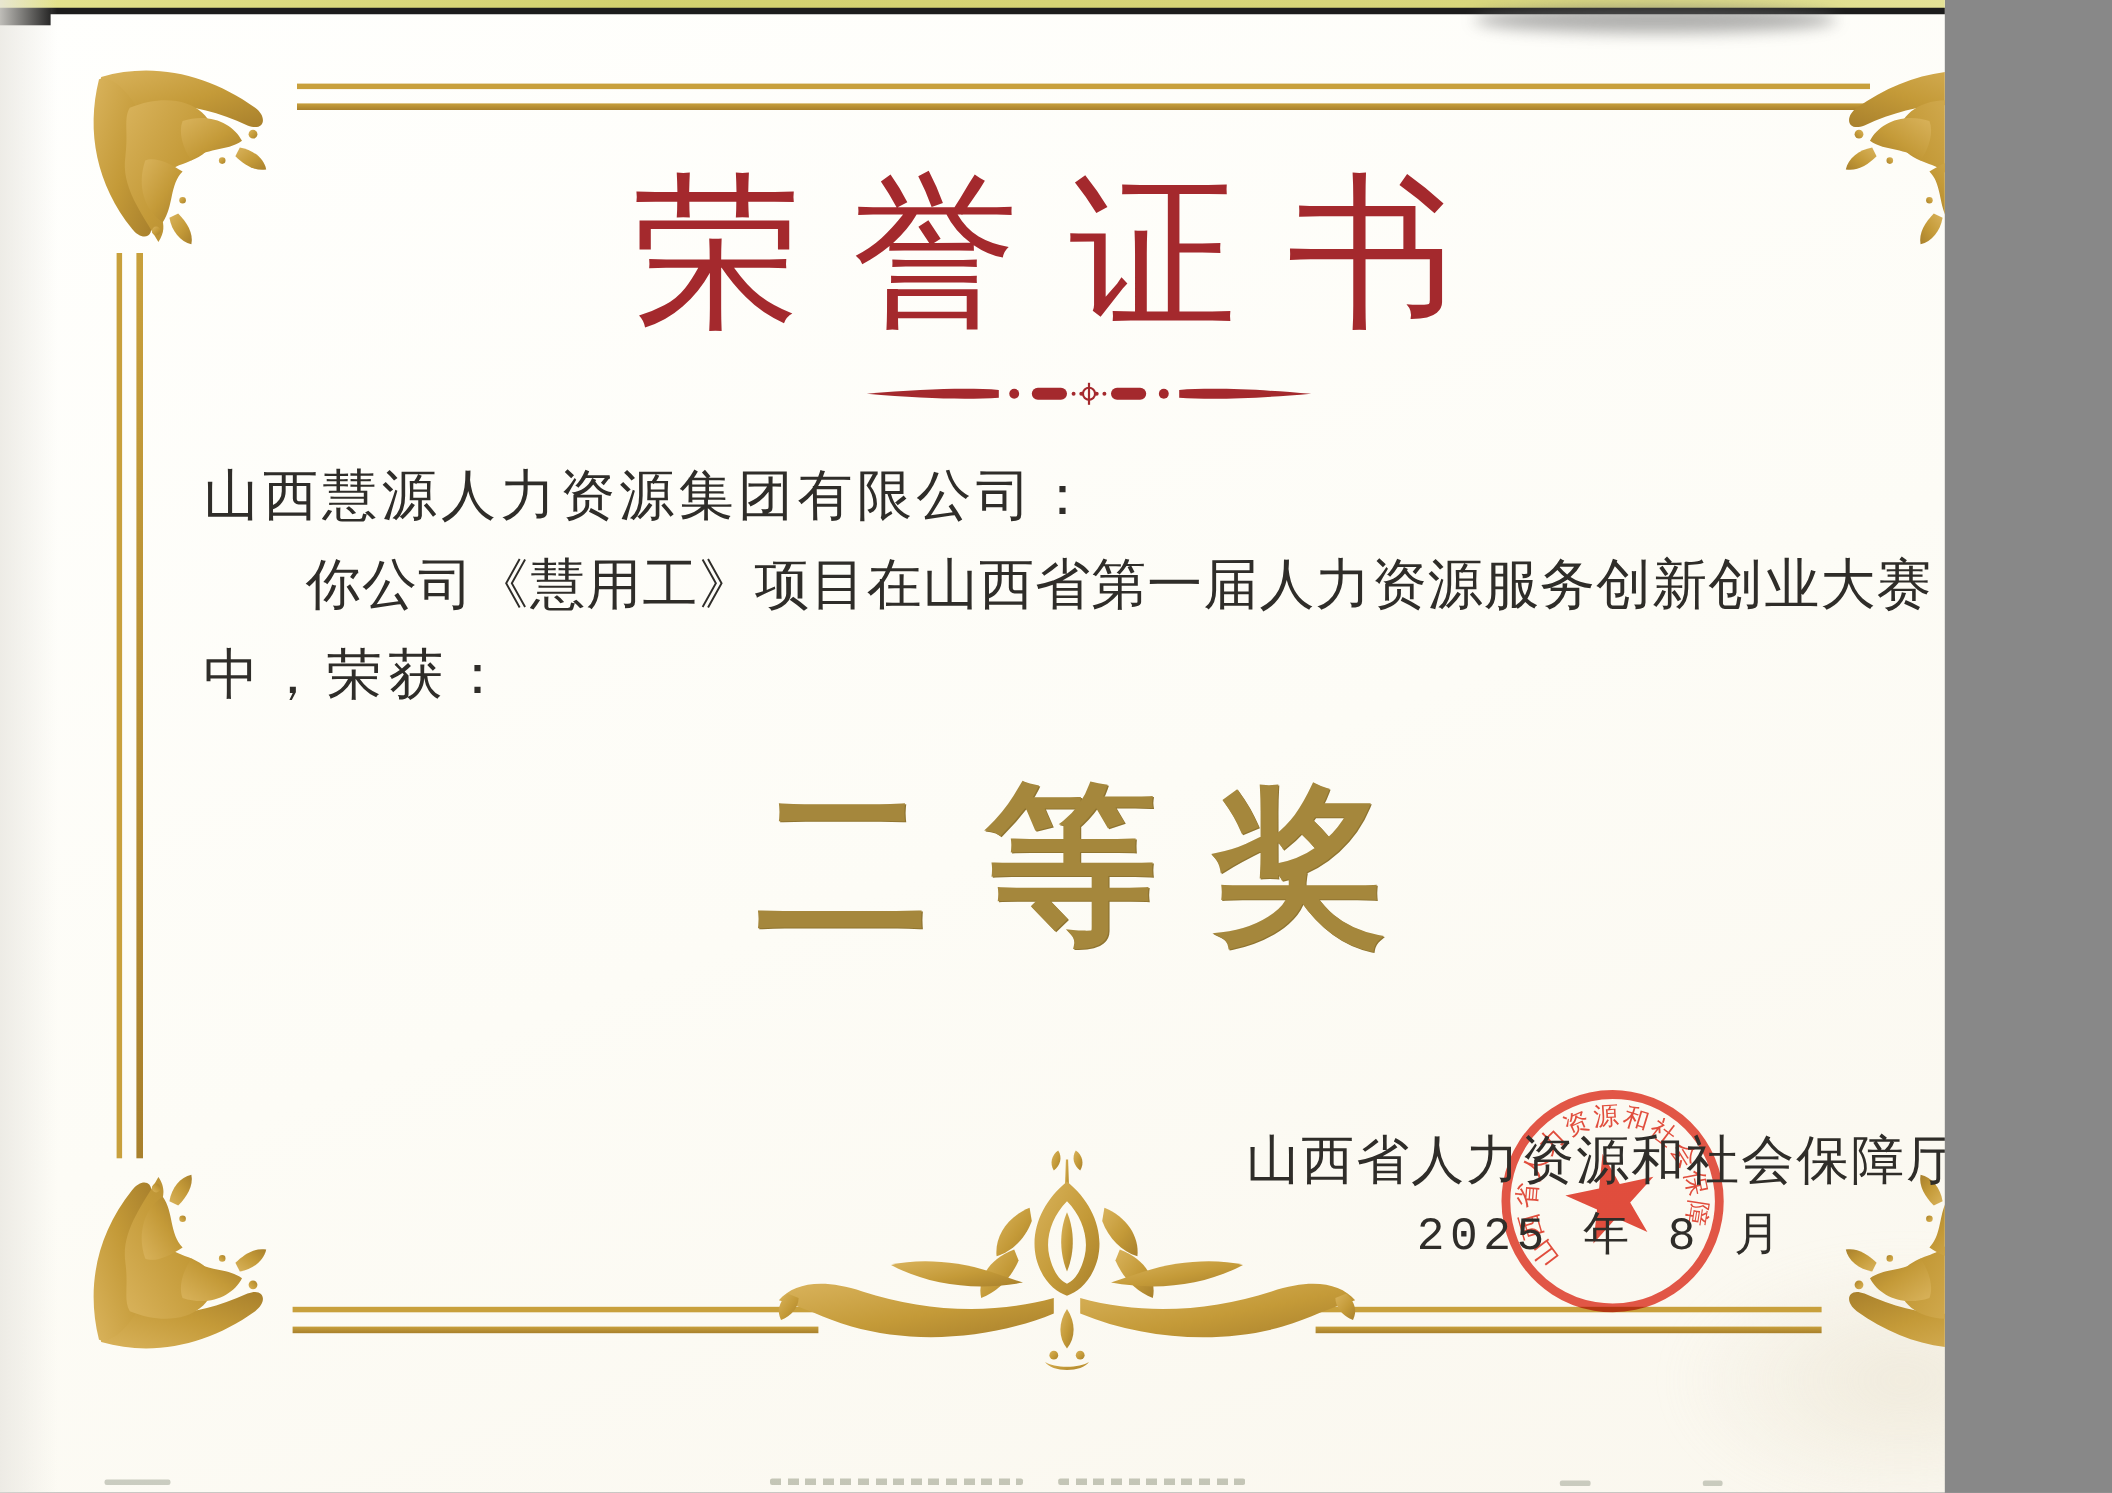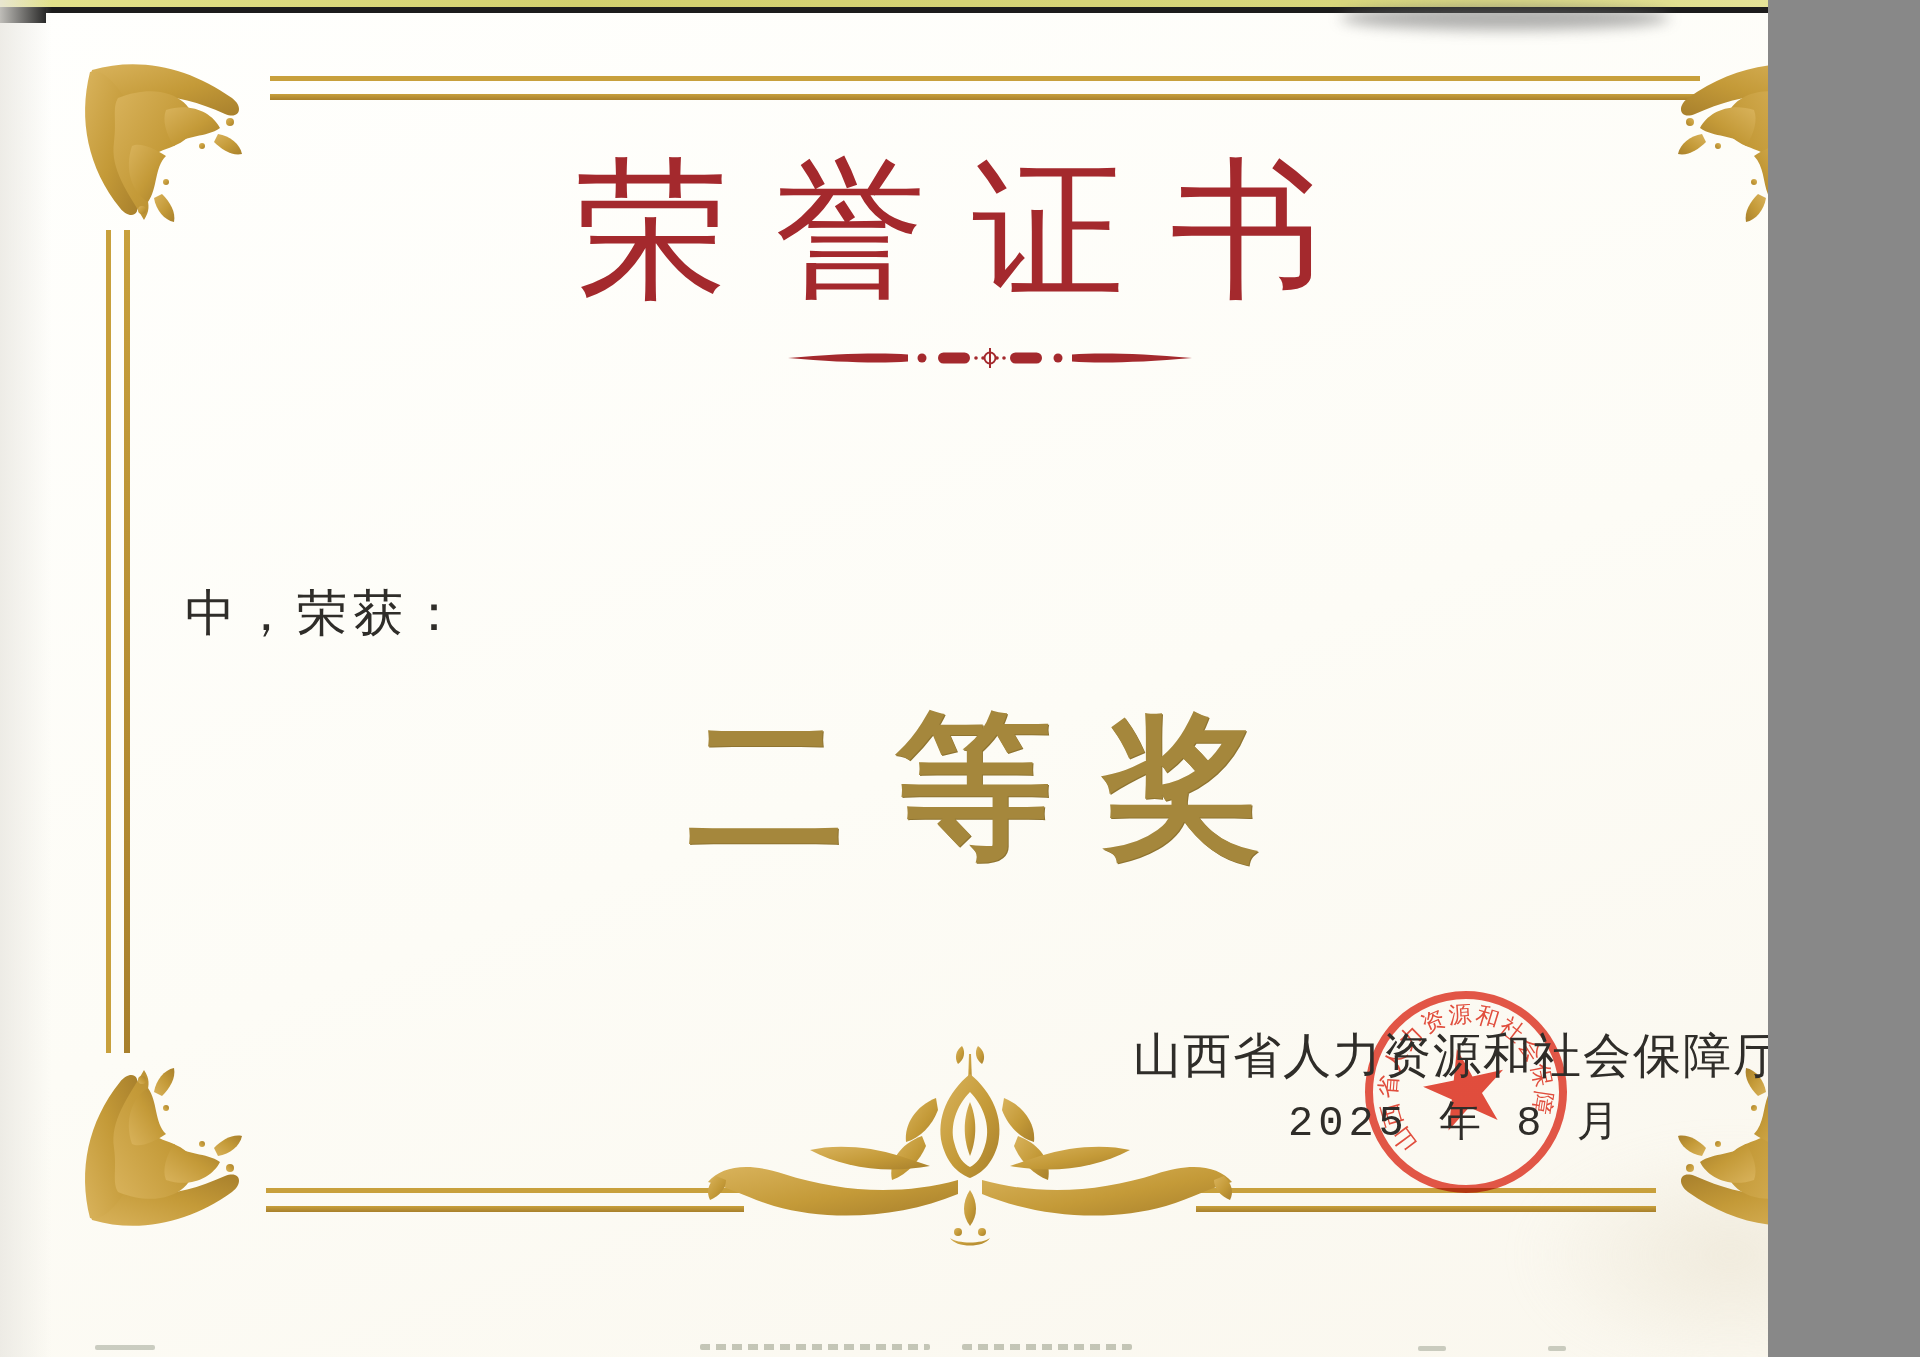--- a/index.html
+++ b/index.html
@@ -163,20 +163,22 @@
       <rect x="230" y="12.5" width="32" height="11" rx="5.5"></rect>
       <circle cx="196" cy="18" r="1.8"></circle>
         <circle cx="203" cy="18" r="1.8"></circle>
       <circle cx="217" cy="18" r="1.8"></circle>
         <circle cx="224" cy="18" r="1.8"></circle>
       <rect x="209" y="8" width="2" height="20"></rect>
       <circle cx="210" cy="18" r="5.5" fill="none" stroke="var(--title-red)" stroke-width="2"></circle>
     </g>
   </svg>
 
+  <div class="abs body-line recipient">山西慧源人力资源集团有限公司：</div>
+  <div class="abs body-line bline1">你公司《慧用工》项目在山西省第一届人力资源服务创新创业大赛</div>
   <div class="abs body-line bline2">中，荣获：</div>
 
   <div class="abs award">二等奖</div>
 
 
   <svg class="abs seal-wrap" viewBox="0 0 216 216">
     <defs>
       <path id="sealArc" d="M54.4,153 A70,70 0 1 1 161.6,153" fill="none"></path>
     </defs>
     <circle cx="108" cy="108" r="97" fill="none" stroke="var(--seal-red)" stroke-width="8" opacity=".95"></circle>

